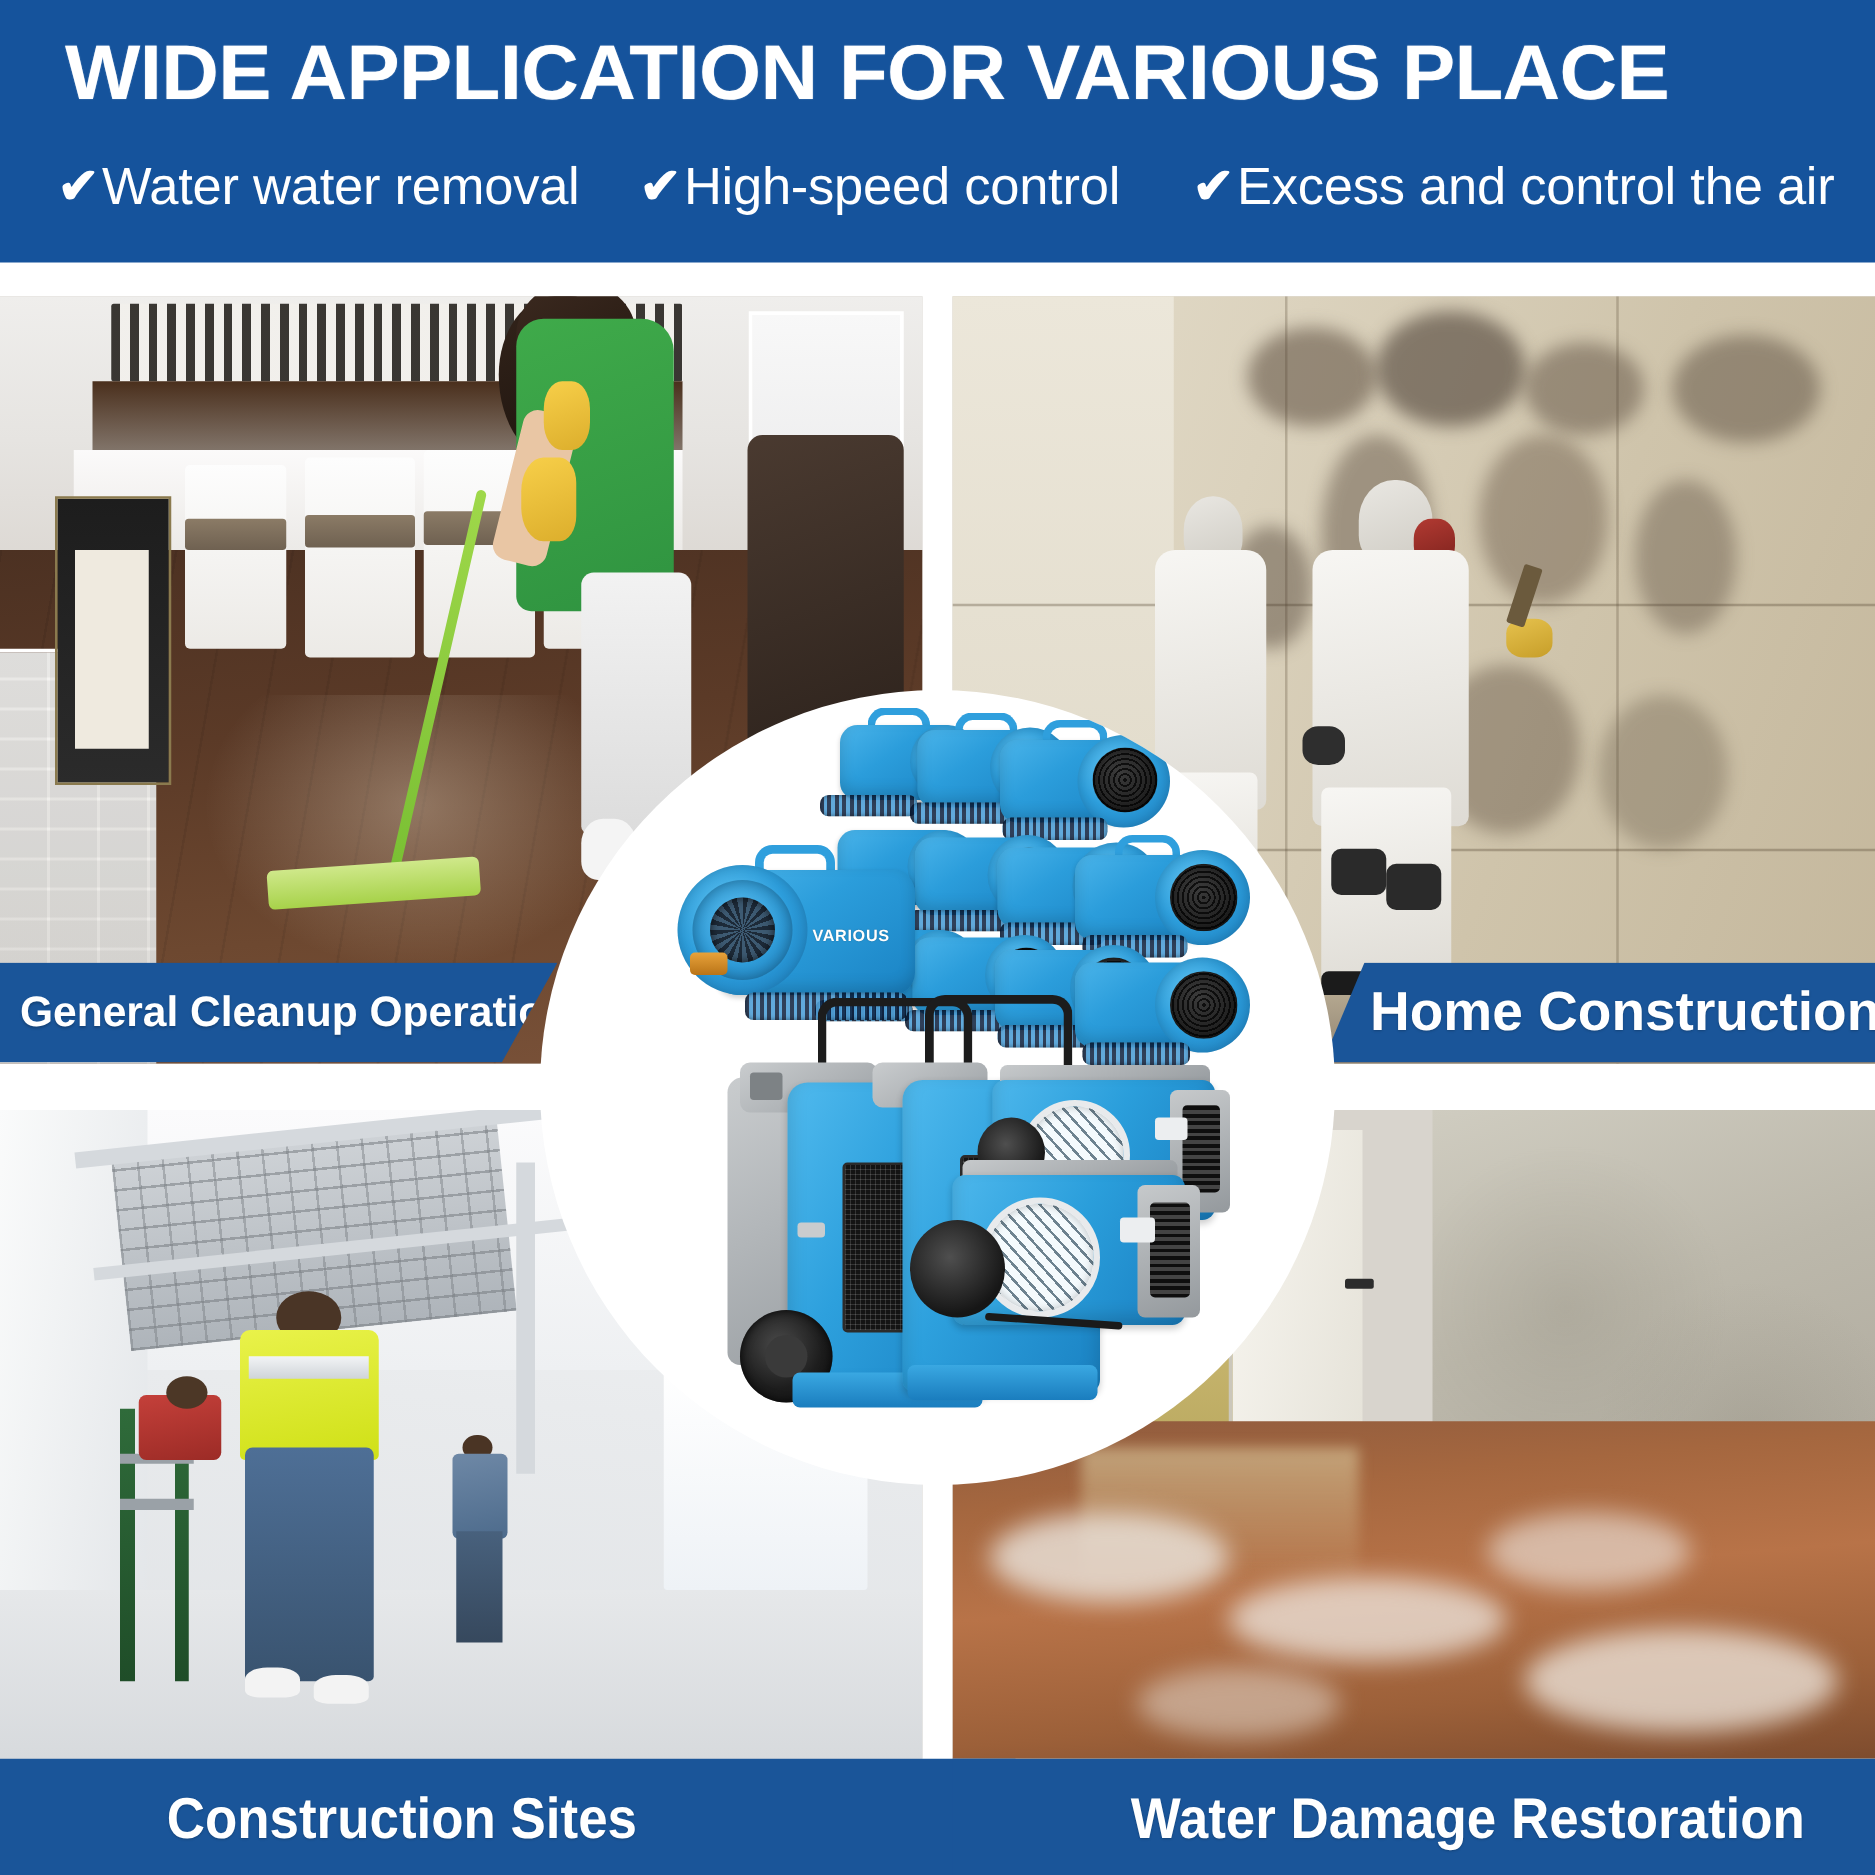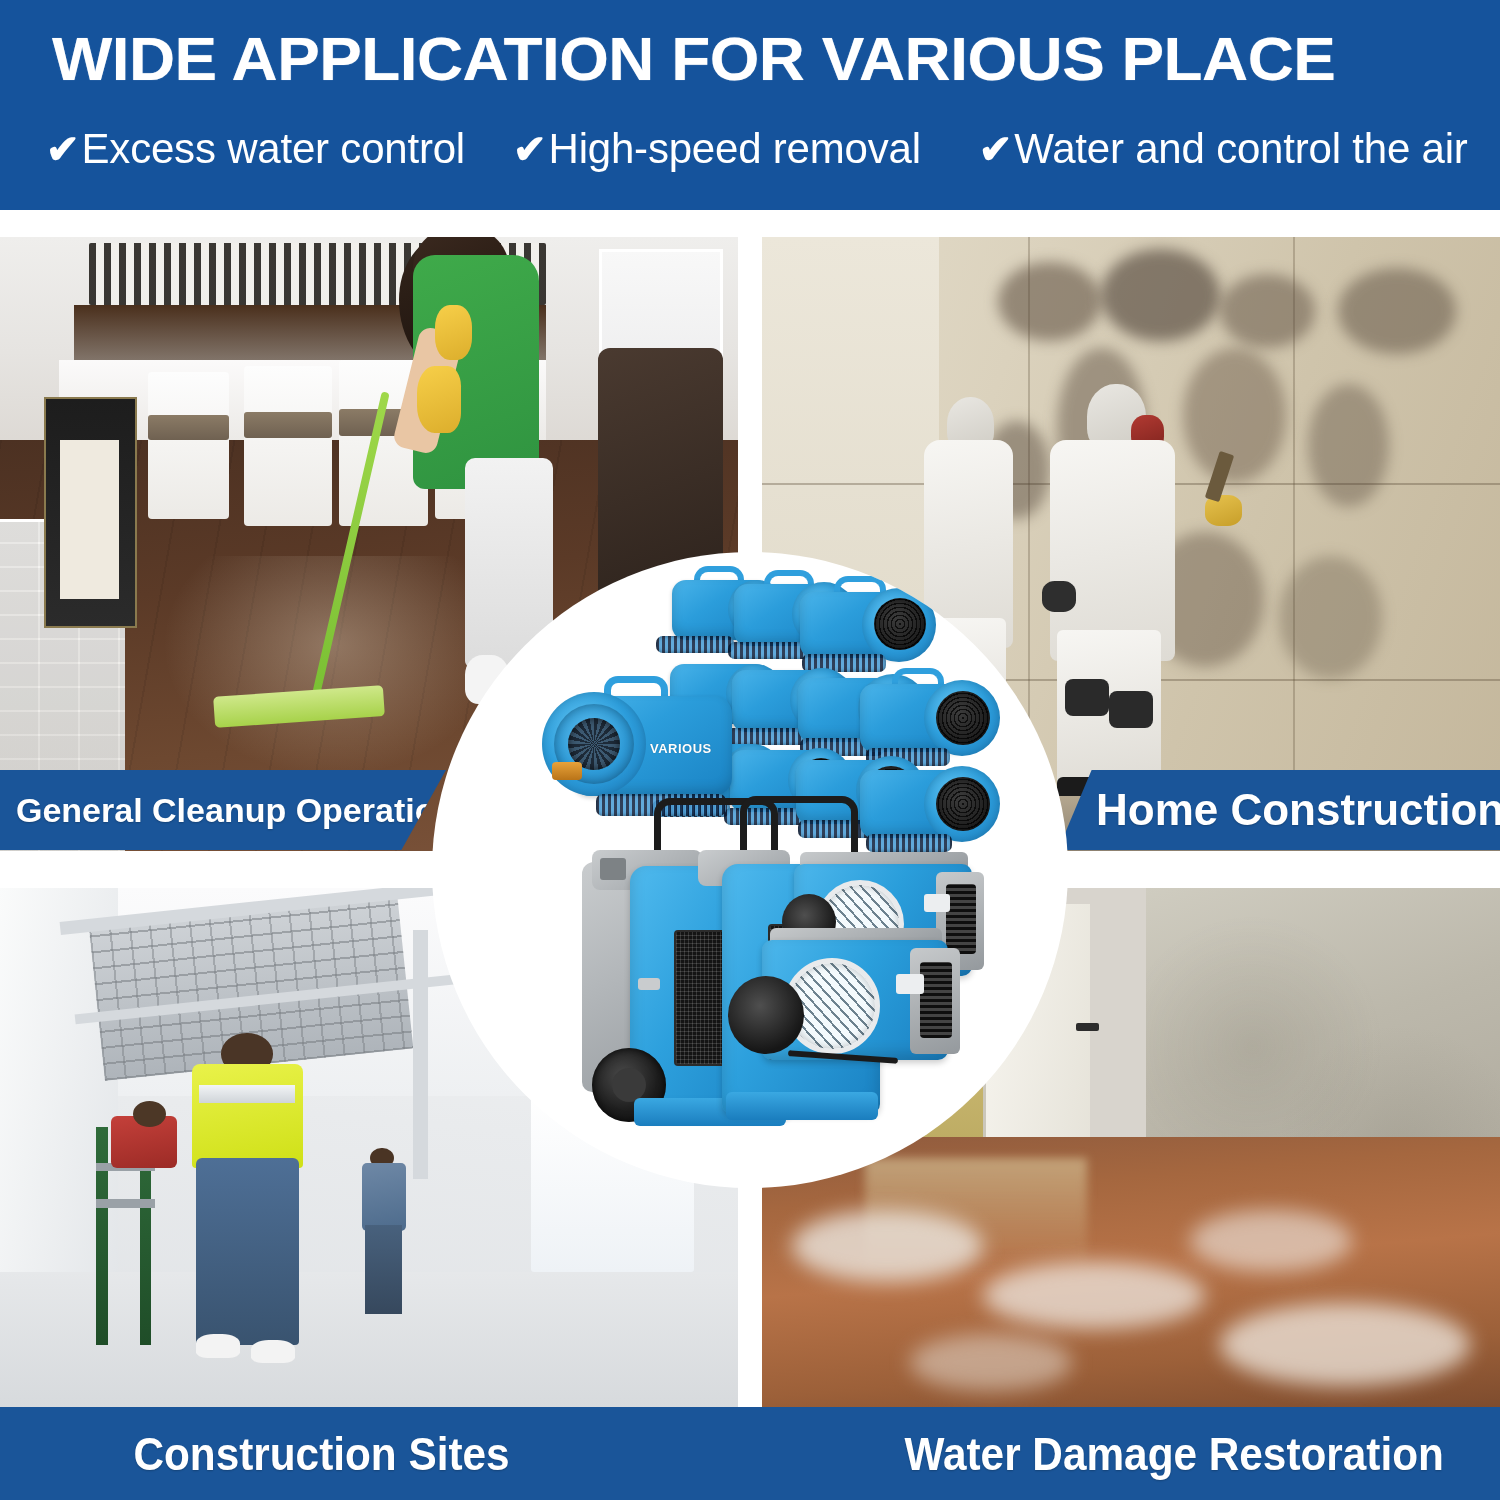--- a/index.html
+++ b/index.html
@@ -311,29 +311,29 @@
 </head>
 <body>
 
 <div id="stage">
 
   <div class="header">
     <div class="header-title">WIDE APPLICATION FOR VARIOUS PLACE</div>
     <div class="bullets">
       <div class="bullet b1">
         <span class="tick">✔</span>
-        <span class="btext">Excess water control</span>
+        <span class="btext">Water water removal</span>
       </div>
       <div class="bullet b2">
         <span class="tick">✔</span>
-        <span class="btext">High-speed removal</span>
+        <span class="btext">High-speed control</span>
       </div>
       <div class="bullet b3">
         <span class="tick">✔</span>
-        <span class="btext">Water and control the air</span>
+        <span class="btext">Excess and control the air</span>
       </div>
     </div>
   </div>
 
   <div class="grid">
 
     <div class="cell cell-tl">
       <div class="photo">
         <div class="k-wallupper"></div>
         <div class="k-cabband"></div>

